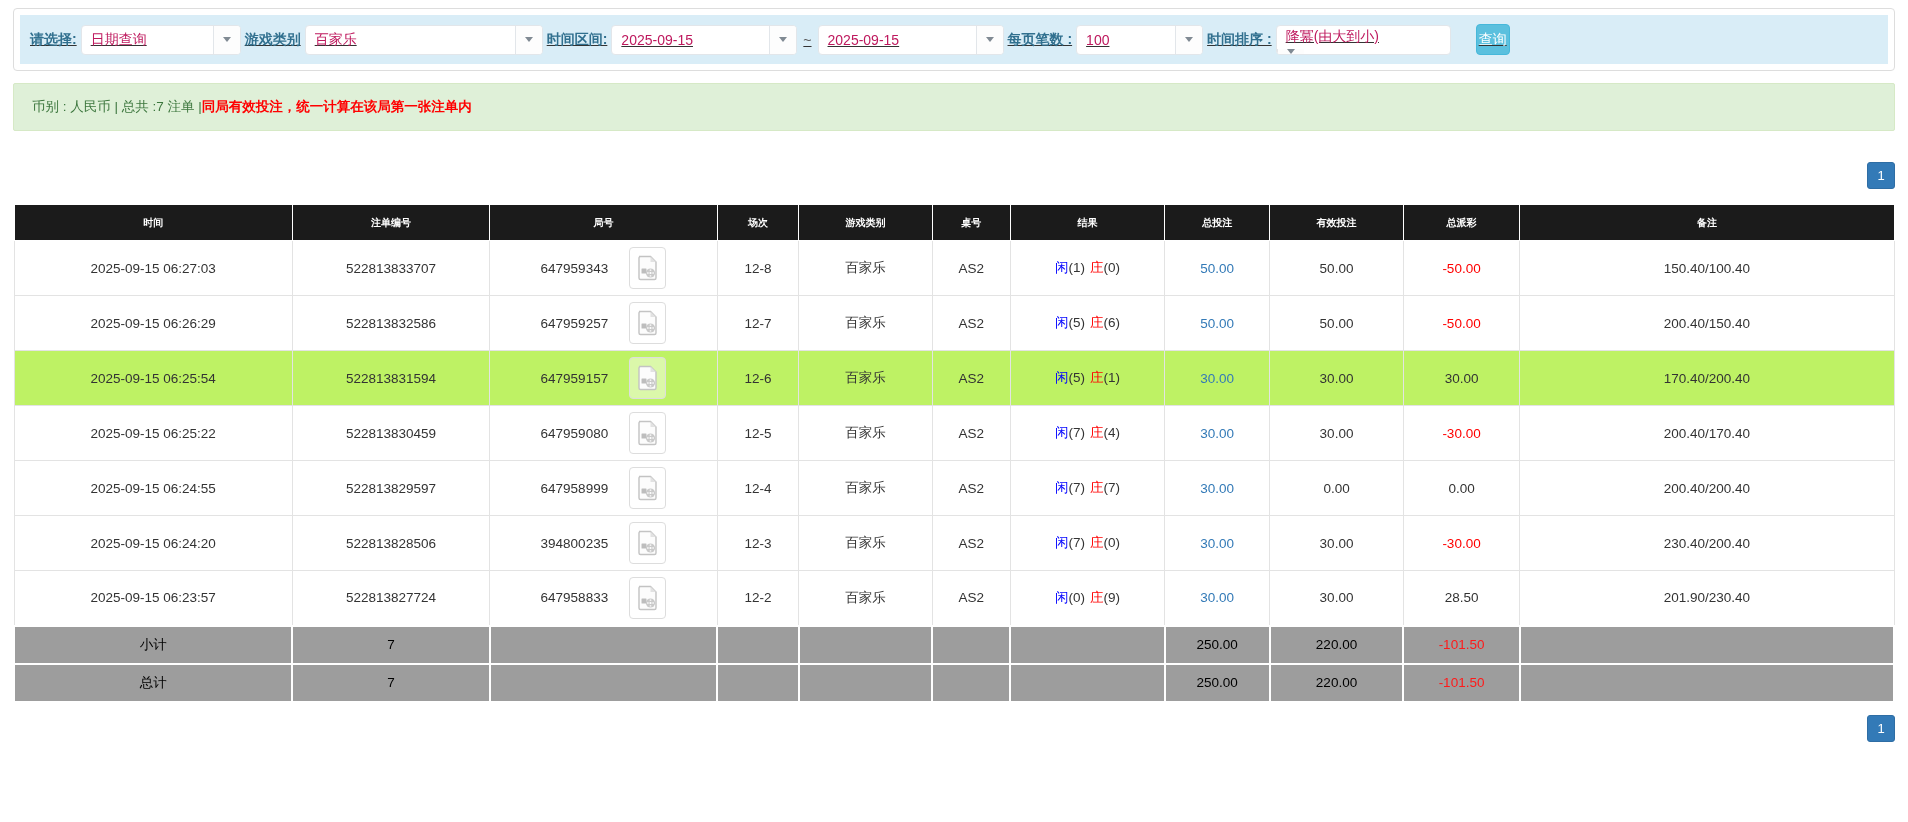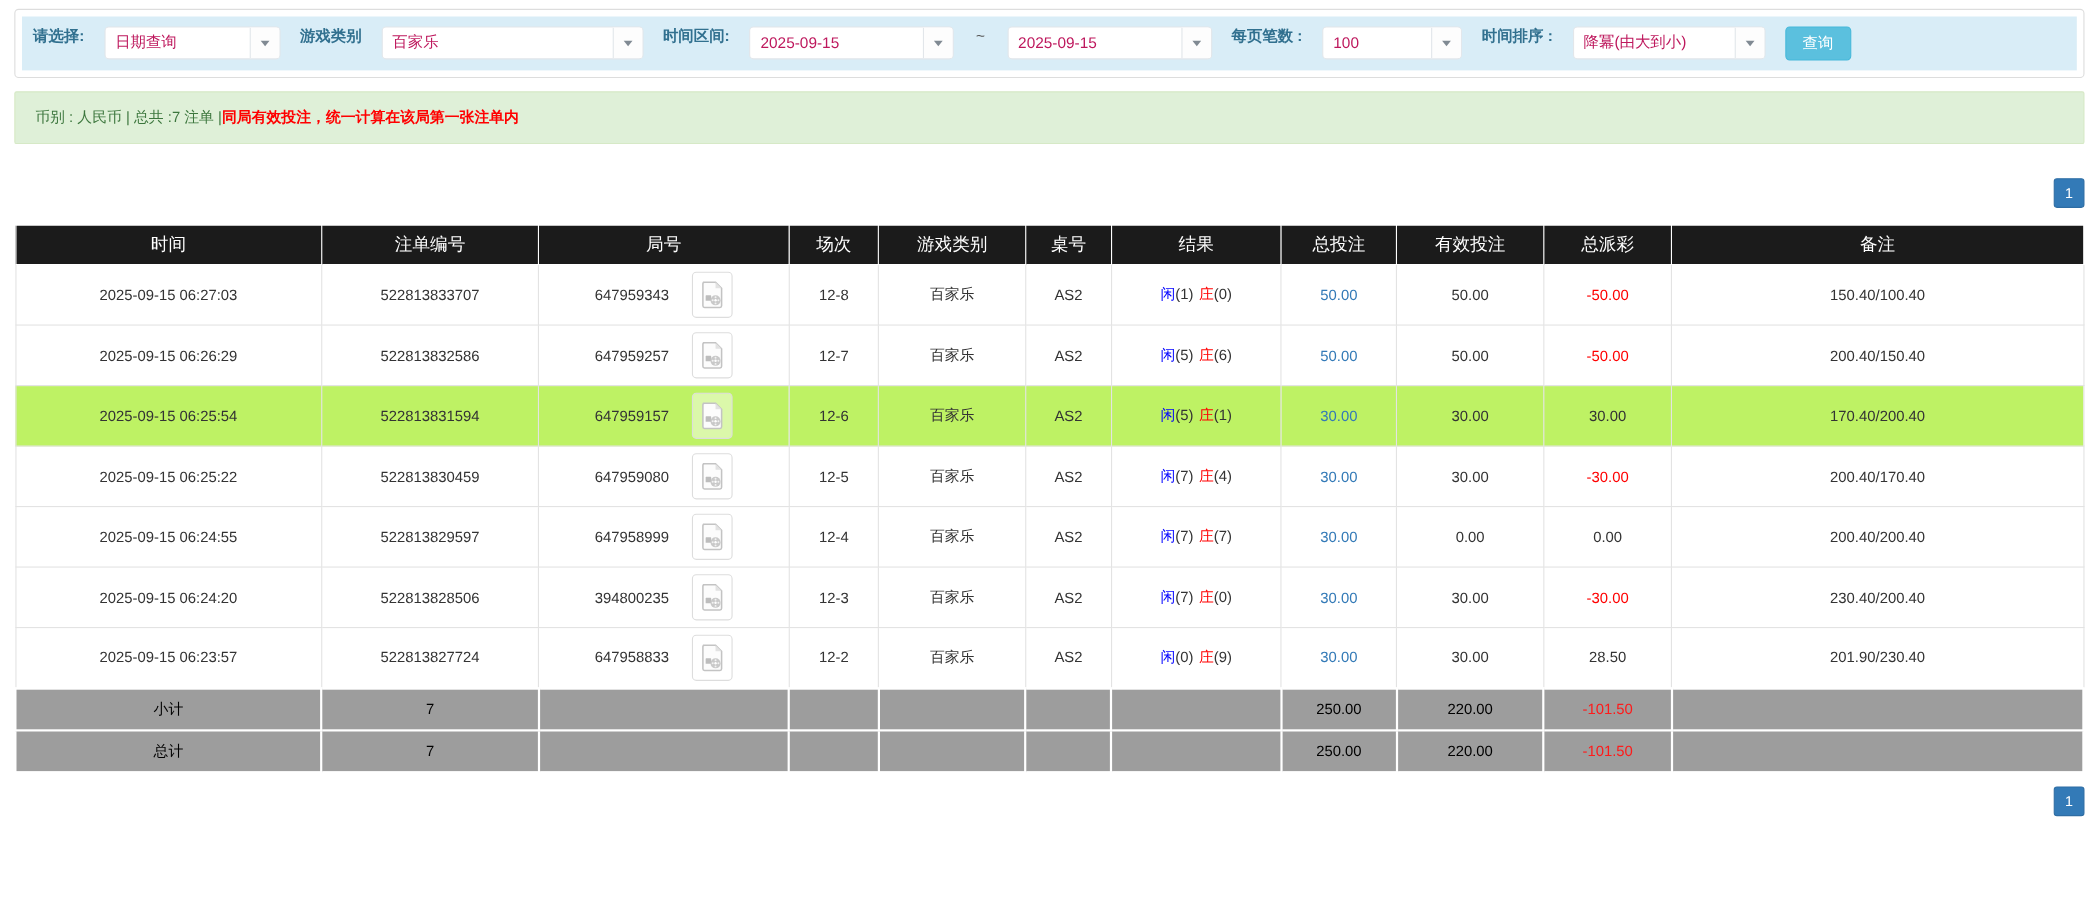--- a/index.html
+++ b/index.html
@@ -4,45 +4,45 @@
 <style>
   * { box-sizing: border-box; }
   html,body { margin:0; padding:0; background:#fff; }
   body { font-family:"Liberation Sans","DejaVu Sans",sans-serif; color:#333; width:1908px; height:822px; overflow:hidden; }
   .page { padding:8px 13px 0 13px; }
 
   .page-title { font-size:21px; font-weight:400; color:#3c3c3c; margin:14px 0 17px 0; }
 
   
   .filter-panel { border:1px solid #ddd; border-radius:4px; padding:6px; background:#fff; }
-  .filter-bar { background:#d9edf7; padding:9px 10px; display:flex; gap:18px; }
+  .filter-bar { background:#d9edf7; padding:9px 10px; display:flex; align-items:center; gap:4px;text-decoration:underline; }
   .flabel { color:#31708f; font-weight:bold; font-size:14px; white-space:nowrap; }
   .tilde { color:#555; font-size:14px; padding:0 2px; }
   .combo { display:flex; height:30px; background:#fff; border:1px solid #e2e6ea; border-radius:4px; overflow:hidden; align-items:stretch; flex:0 0 auto; }
   .combo-text { padding:0 9px; display:flex; align-items:center; font-size:14px; color:#be185d; flex:1; white-space:nowrap; overflow:hidden; }
   .combo-arrow { width:27px; border-left:1px solid #e2e6ea; background:#fdfdfd; display:flex; align-items:center; justify-content:center; cursor:pointer; }
   .caret { width:0; height:0; border-left:4px solid transparent; border-right:4px solid transparent; border-top:5px solid #808a93; }
   .w-select { width:160px; } .w-game { width:238px; } .w-date { width:186px; }
-  .w-size  { width:127px; } .w-sort { width:175px; }
-  .search-btn { height:31px; padding:0 15px; background:#5bc0de; border:1px solid #46b8da; color:#fff; border-radius:4px; font-size:14px; cursor:pointer; margin-left:0; }
+  .w-size  { width:127px; } .w-sort { width:175px;flex-direction:column; }
+  .search-btn { height:31px; padding:0 2px; background:#5bc0de; border:1px solid #46b8da; color:#fff; border-radius:4px; font-size:14px; cursor:pointer; margin-left:21px; }
 
   
   .notice-bar { margin-top:12px; background:#dff0d8; border:1px solid #d6e9c6; border-radius:2px; height:48px; display:flex; align-items:center; justify-content:flex-start; padding:0 18px; }
   .notice-left  { color:#3c763d; font-size:13.5px; }
   .notice-right { color:#f00; font-size:13.5px;font-weight:bold; }
 
   
   .pager { display:flex; justify-content:flex-end; }
   .pager.top { margin-top:31px; margin-bottom:15px; }
   .pager.bottom { margin-top:12px; }
   .page-btn { min-width:28px; height:27px; background:#337ab7; color:#fff; display:flex; align-items:center; justify-content:center; border-radius:3px; font-size:13px; border:1px solid #2e6da4; cursor:pointer; text-decoration:none; }
 
   
   table { width:100%; border-collapse:collapse; font-size:13.5px; table-layout:fixed; }
-  thead th { background:#1b1b1b; color:#fff; font-weight:normal; height:36px; border:1px solid #fff; font-size:16px; padding:0 4px; }
+  thead th { background:#1b1b1b; color:#fff; font-weight:bold; height:36px; border:1px solid #fff; font-size:10px; padding:0 4px; }
   tbody td { height:55px; text-align:center; border:1px solid #e3e3e3; color:#333; padding:0 4px; background:#fff; }
   tr.hl td { background:#bef264; }
   .round-wrap { display:flex; align-items:center; justify-content:center; gap:21px; }
   .video-btn { width:37px; height:42px; border:1px solid #ddd; border-radius:4px; background:rgba(255,255,255,.45); display:flex; align-items:center; justify-content:center; cursor:pointer; padding:0; }
   .bet-link { color:#337ab7; text-decoration:none; cursor:pointer; }
   .player { color:#00f; } .banker { color:#f00; margin-left:5px; }
   .neg { color:#f00; }
   tr.sum td { background:#9d9d9d; color:#000000; height:38px; border:2px solid #fff; }
   tr.sum td.neg, tr.sum .neg { color:#ff1a1a; }
 </style>

